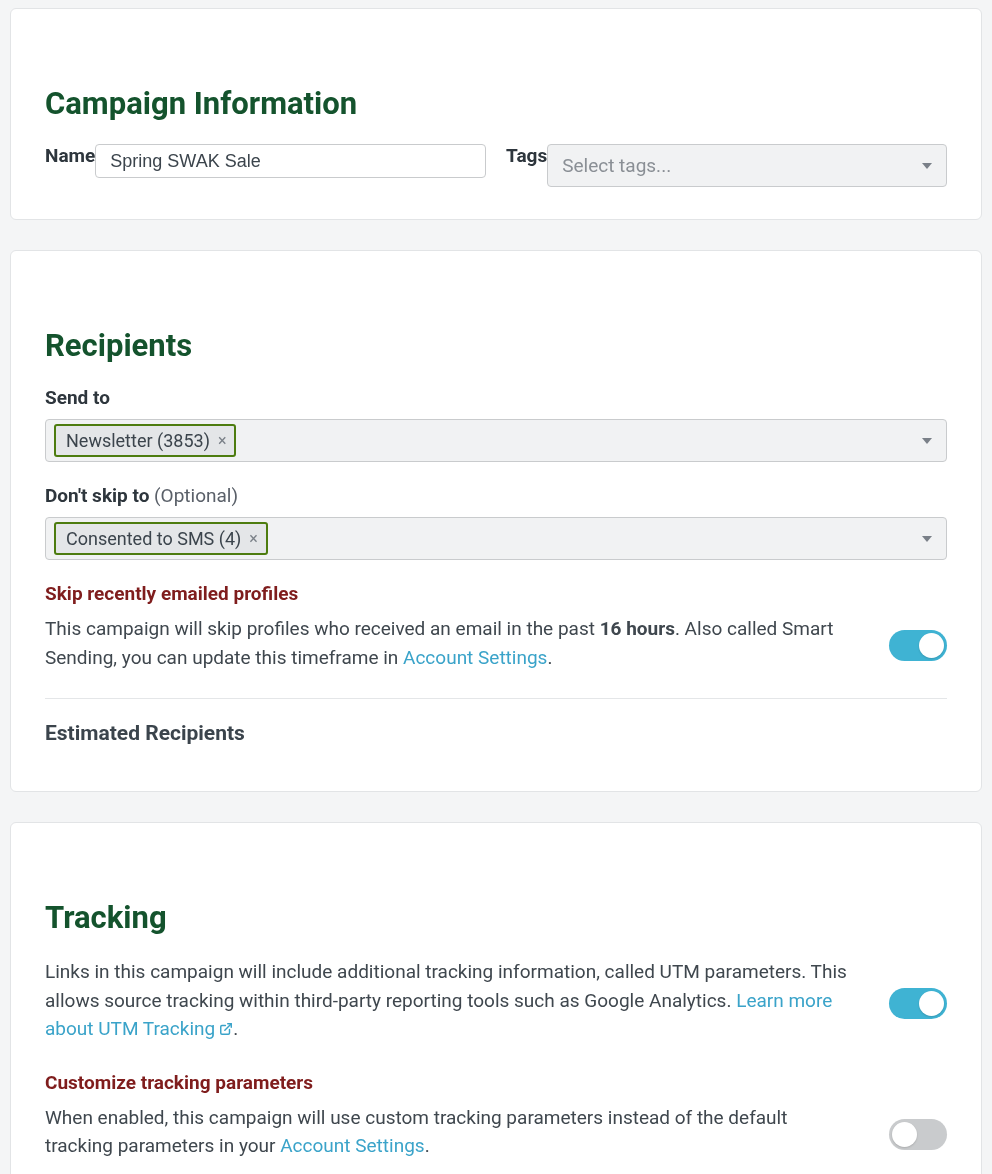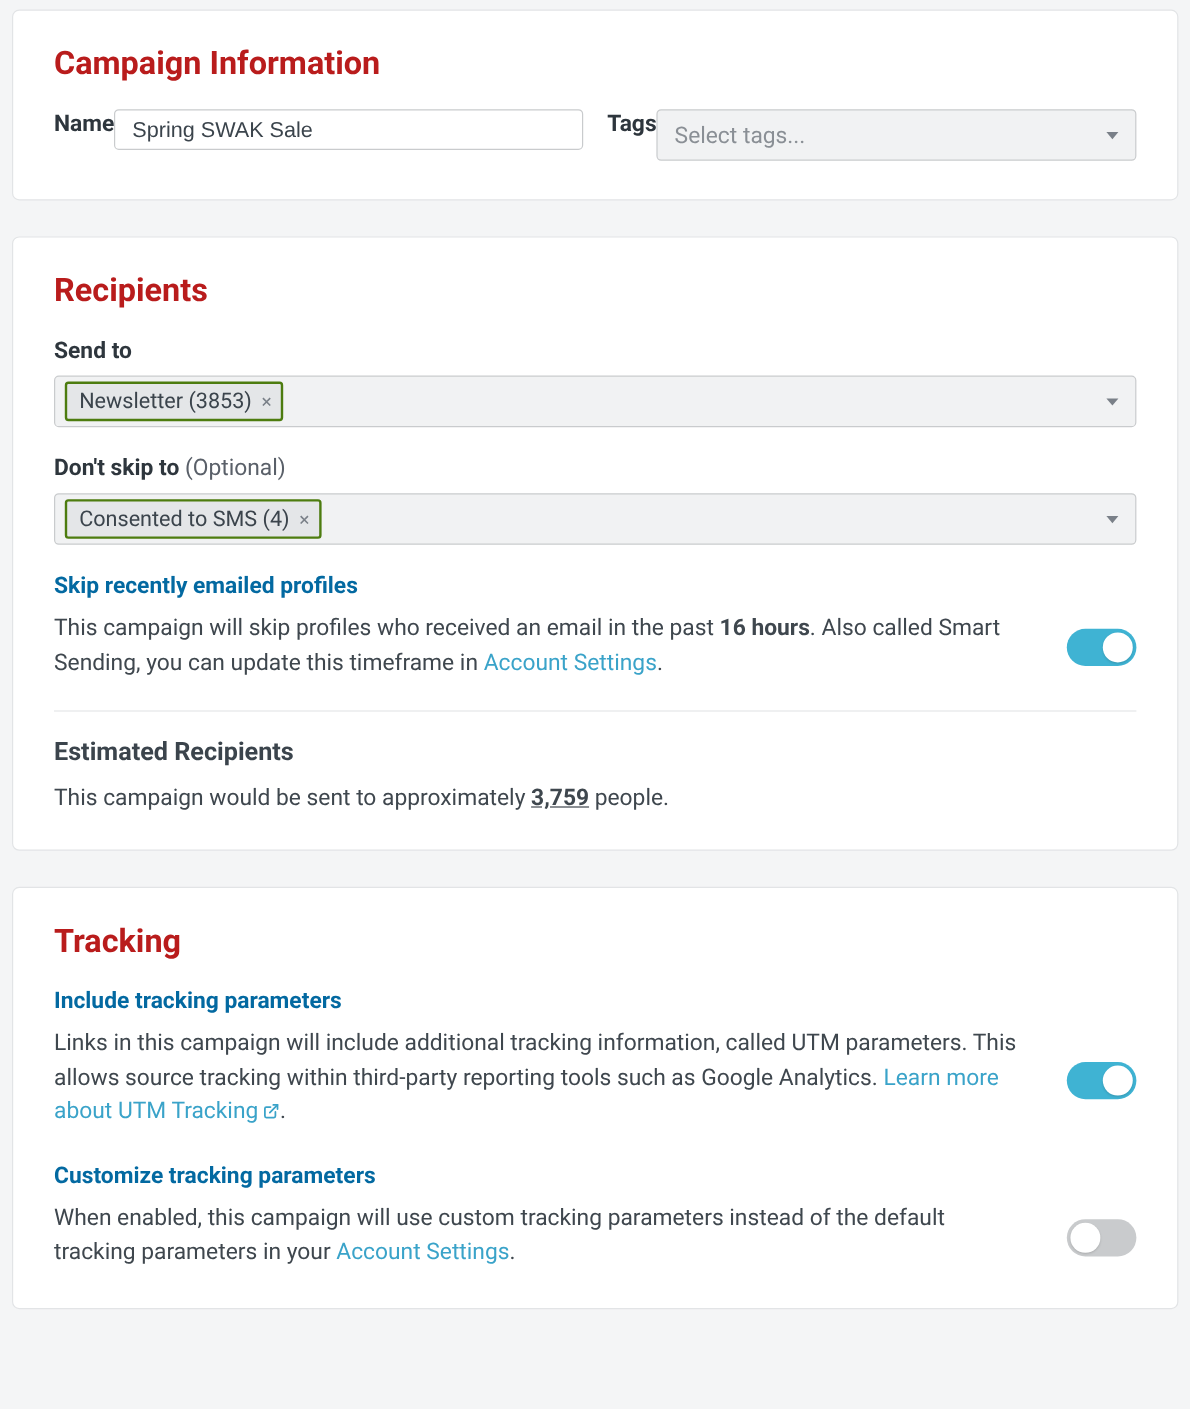--- a/index.html
+++ b/index.html
@@ -12,24 +12,25 @@
 }
 .page { width: 992px; margin: 0 auto; padding: 8px 10px; }
 .card {
   background: #fff;
   border: 1px solid #e2e4e6;
   border-radius: 6px;
   padding: 28px 34px 32px 34px;
   margin-bottom: 30px;
 }
 .section-title {
-  font-size: 27px;
-  font-weight: 700;
-  color: #b91c1c;
+  font-size: 31px;
+  font-weight: 700;
+  color: #14532d;
   margin-bottom: 22px;
+  margin-top: 48px;
 }
 .sub-title {
   font-size: 21px;
   font-weight: 700;
   color: #3b444c;
   margin-bottom: 14px;
 }
 .row { display: flex; gap: 20px; }
 .col { flex: 1; display: flex; flex-direction: row; }
 .label {
@@ -97,21 +98,21 @@
 .field-block { margin-bottom: 22px; }
 .toggle-row {
   display: flex;
   align-items: center;
   gap: 30px;
 }
 .toggle-row .desc { flex: 1; font-size: 19px; line-height: 1.5; color: #3f474e; }
 .desc-heading {
   font-size: 19px;
   font-weight: 700;
-  color: #0369a1;
+  color: #7f1d1d;
   margin-bottom: 10px;
 }
 .bold { font-weight: 700; }
 .underline { text-decoration: underline; }
 a.link { color: #3aa3c9; text-decoration: none; }
 .divider { border: none; border-top: 1px solid #e4e6e8; margin: 26px 0 22px 0; }
 .toggle {
   width: 58px; height: 31px;
   border-radius: 16px;
   position: relative;
@@ -197,31 +198,27 @@
         <div class="toggle on">
             <div class="knob"></div>
           </div>
       </div>
     </div>
 
     <hr class="divider">
 
     <div>
       <div class="sub-title">Estimated Recipients</div>
-      <div class="desc" style="font-size:19px;color:#3f474e">
-        <span>This campaign would be sent to approximately </span><span class="bold underline">3,759</span><span> people.</span>
-      </div>
     </div>
   </div>
 
   <div class="card">
     <div class="section-title">Tracking</div>
 
     <div class="section-block">
-      <div class="desc-heading">Include tracking parameters</div>
       <div class="toggle-row">
         <div class="desc">
           <span>Links in this campaign will include additional tracking information, called UTM parameters. This allows source tracking within third-party reporting tools such as Google Analytics. </span><a href="#" class="link"><span>Learn more about UTM Tracking</span><span class="ext-icon"><svg width="14" height="14" viewBox="0 0 24 24" fill="none" stroke="#3aa3c9" stroke-width="2.5" stroke-linecap="round" stroke-linejoin="round">
                   <path d="M18 13v6a2 2 0 0 1-2 2H5a2 2 0 0 1-2-2V8a2 2 0 0 1 2-2h6"></path>
                   <polyline points="15 3 21 3 21 9"></polyline>
                   <line x1="10" y1="14" x2="21" y2="3"></line>
                 </svg></span></a><span>.</span>
         </div>
         <div class="toggle on">
             <div class="knob"></div>

